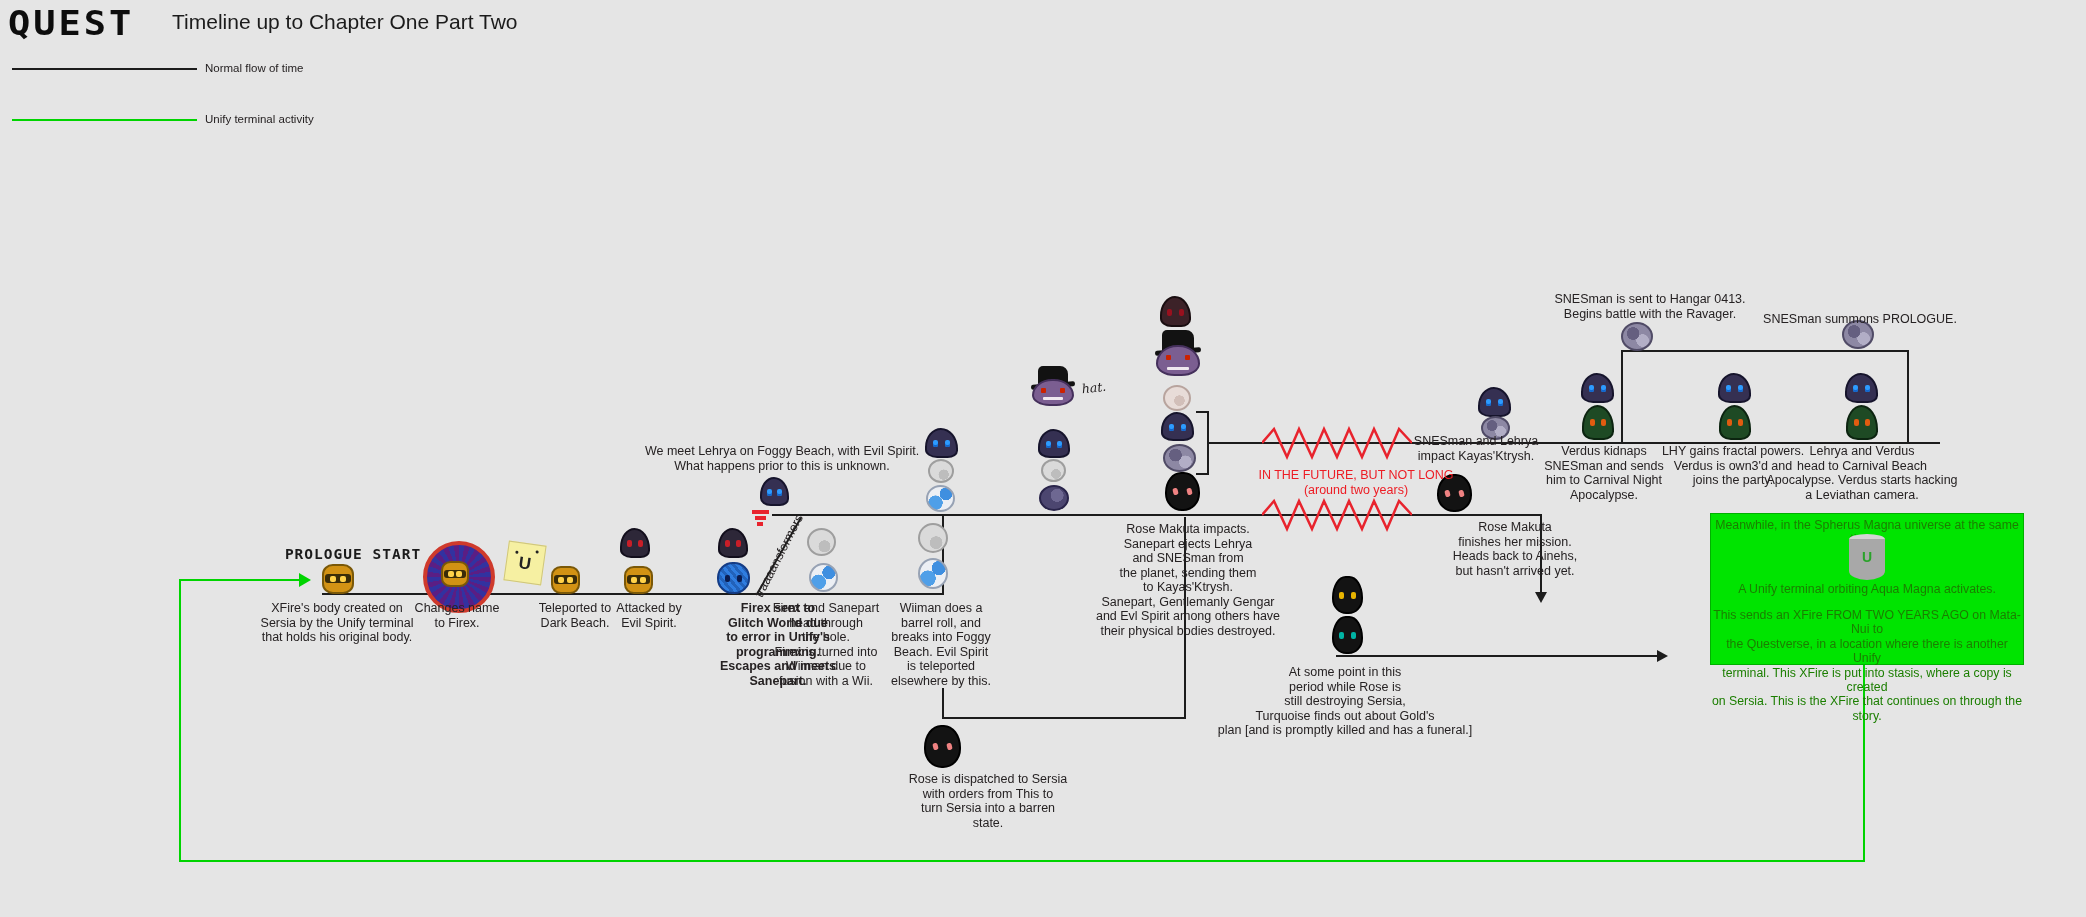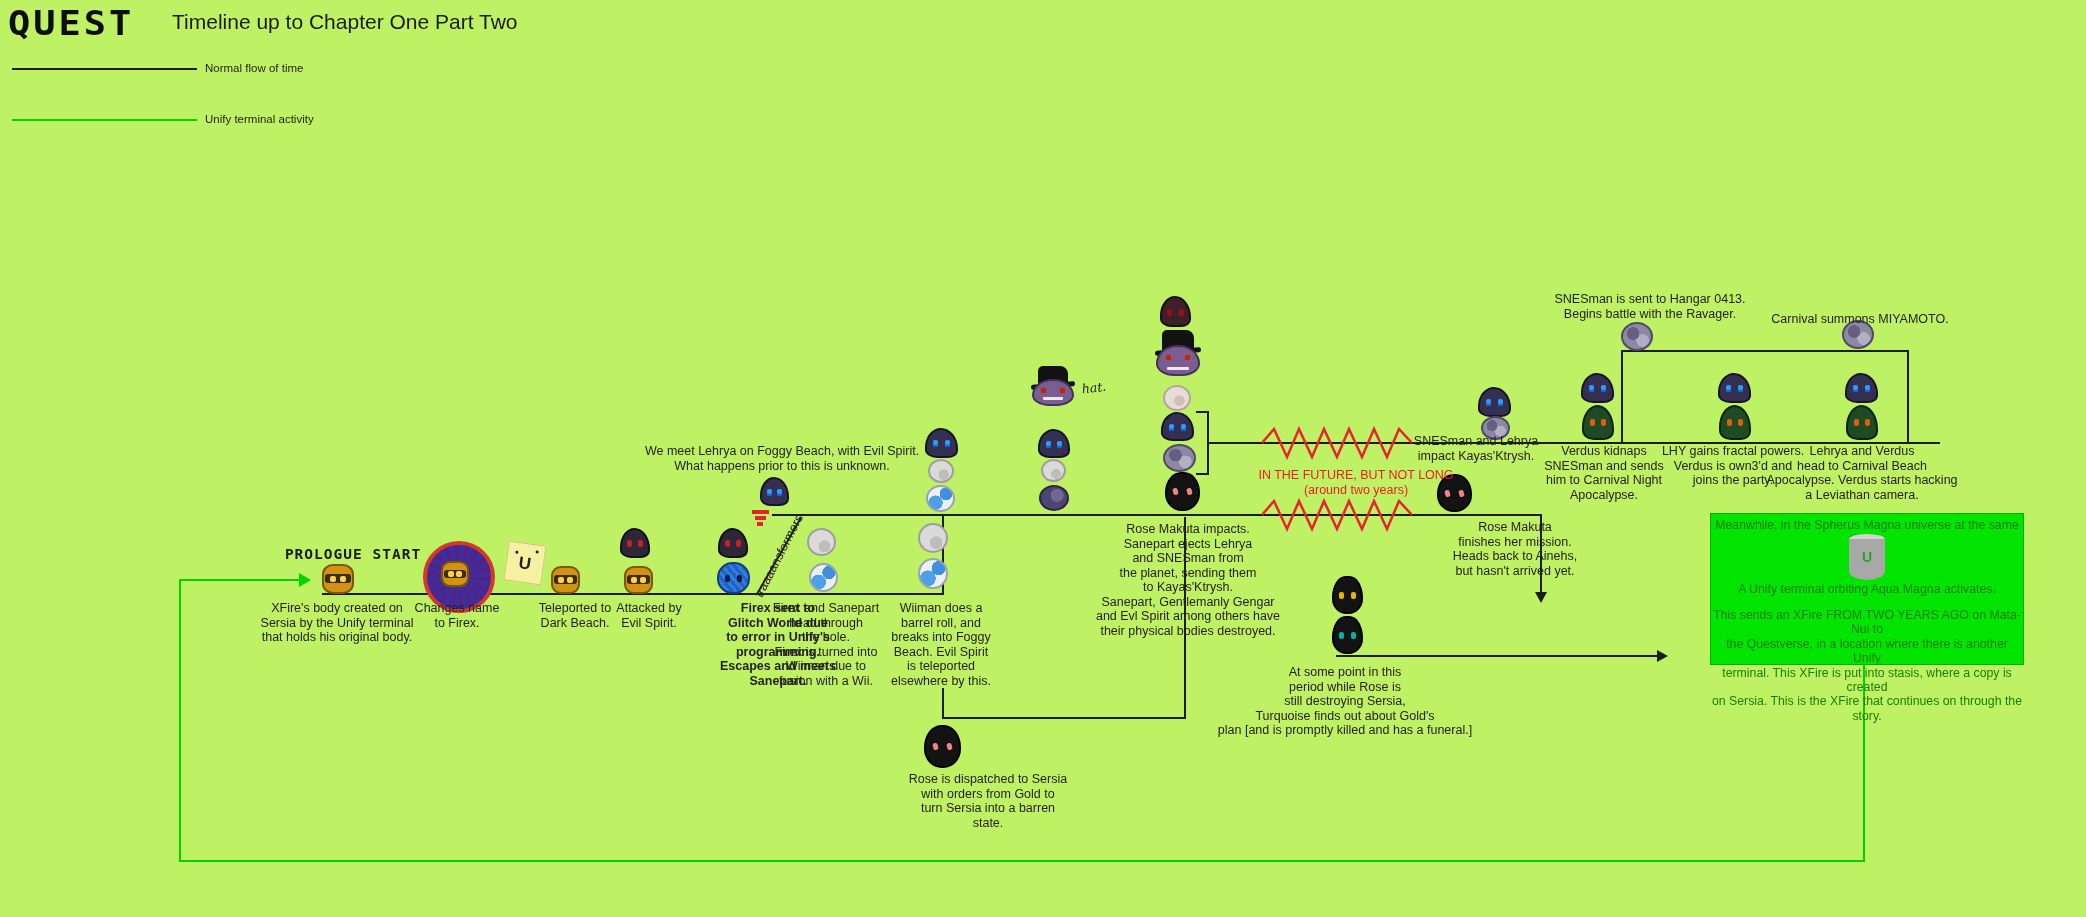--- a/index.html
+++ b/index.html
@@ -1,16 +1,16 @@
 <!DOCTYPE html>
 <html><head>
 <meta charset="utf-8">
 <style>
   html,body{margin:0;padding:0;background:#fff;}
-  .canvas{position:relative;width:2086px;height:917px;background:#bef264;overflow:hidden;
+  .canvas{position:relative;width:2086px;height:917px;background:#e5e5e5;overflow:hidden;
           font-family:"Liberation Sans",sans-serif;color:#262223;}
   
   .logo{position:absolute;left:8px;top:2px;font-family:"DejaVu Sans Mono",monospace;
         font-weight:900;font-size:37px;letter-spacing:3px;color:#0d0d0d;transform:scaleY(.92);}
   .title{position:absolute;left:172px;top:10px;font-size:21px;color:#1b1b1b;}
   .legend-label{position:absolute;font-size:11.5px;color:#262223;}
   .prologue{position:absolute;transform:translateX(-50%);font-family:"DejaVu Sans Mono",monospace;
             font-weight:bold;font-size:14.5px;letter-spacing:1px;color:#1b1b1b;white-space:nowrap;}
   .cap{position:absolute;transform:translateX(-50%);text-align:center;font-size:12.5px;
        line-height:1.16;white-space:pre-line;z-index:3;}
@@ -323,28 +323,28 @@
 Apocalypse.</div>
   <div class="cap" style="left:1733px;top:444px;">LHY gains fractal powers.
 Verdus is own3'd and
 joins the party.</div>
   <div class="cap" style="left:1862px;top:444px;">Lehrya and Verdus
 head to Carnival Beach
 Apocalypse. Verdus starts hacking
 a Leviathan camera.</div>
   <div class="cap" style="left:1650px;top:292px;">SNESman is sent to Hangar 0413.
 Begins battle with the Ravager.</div>
-  <div class="cap" style="left:1860px;top:312px;">Carnival summons MIYAMOTO.</div>
+  <div class="cap" style="left:1860px;top:312px;">SNESman summons PROLOGUE.</div>
   <div class="cap" style="left:1345px;top:665px;">At some point in this
 period while Rose is
 still destroying Sersia,
 Turquoise finds out about Gold's
 plan [and is promptly killed and has a funeral.]</div>
   <div class="cap" style="left:988px;top:772px;">Rose is dispatched to Sersia
-with orders from Gold to
+with orders from This to
 turn Sersia into a barren
 state.</div>
 
   <div class="gbox">
     <div class="t">Meanwhile, in the Spherus Magna universe at the same time...</div>
     <div class="cyl" style="left:138px;top:20px;width:36px;height:46px;">
       <div class="ct"></div>
         <div class="cb"></div>
       <div class="cu">U</div>
     </div>

